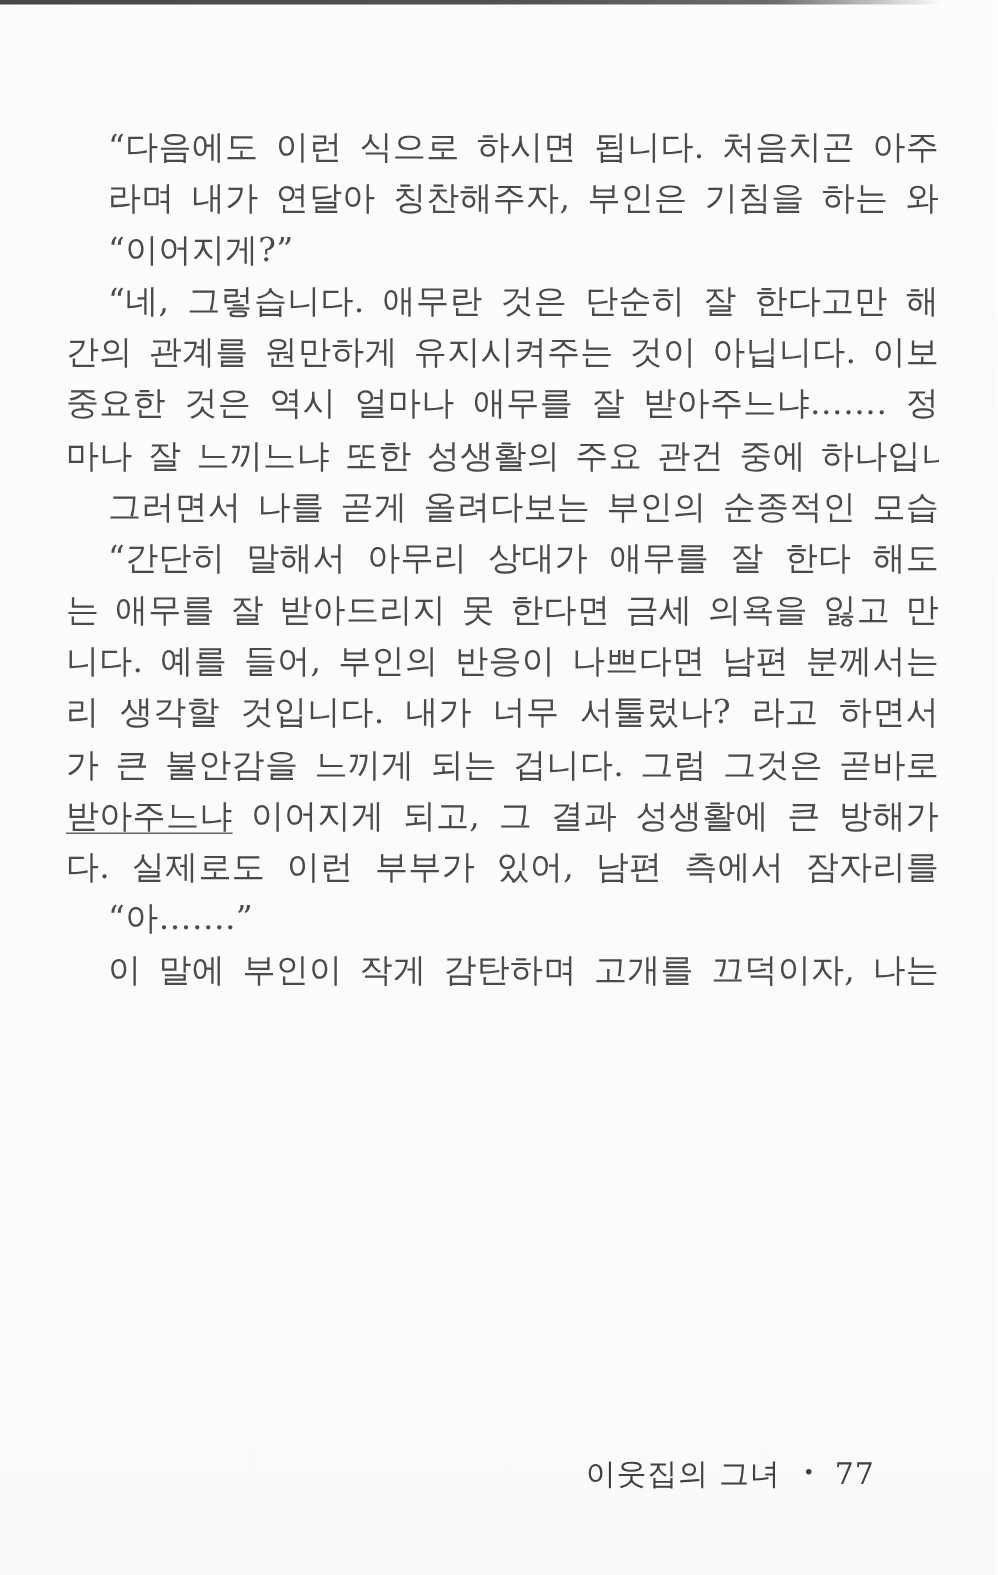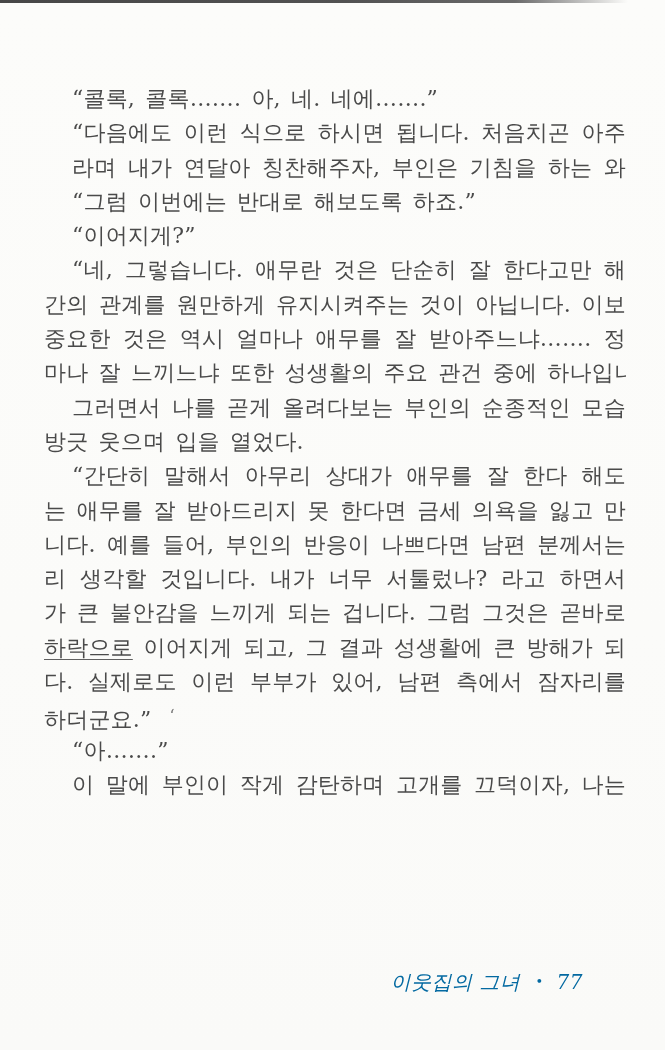--- a/index.html
+++ b/index.html
@@ -62,56 +62,51 @@
     margin-left: 18px;
     font-size: 16px;
     opacity: 0.75;
     vertical-align: 6px;
   }
   .page-footer {
     position: absolute;
     top: 969px;
     right: 82px;
     font-size: 20px;
-    color: #0369a1;
+    color: #404040;
     letter-spacing: 0.5px;
     white-space: nowrap;
-    font-style: italic;
   }
   .page-footer .sep-dot {
     display: inline-block;
     margin: 0 13px 0 15px;
     font-size: 13px;
     vertical-align: 3px;
   }
 </style>
 </head>
 <body>
 
 <div class="scan-edge"></div>
 
 <div class="page-body">
-    <div class="line indent"><span>“콜록, 콜록……. 아, 네. 네에…….”</span></div>
     <div class="line indent justify"><span>“다음에도 이런 식으로 하시면 됩니다. 처음치곤 아주 잘 하셨</span></div>
     <div class="line indent justify"><span>라며 내가 연달아 칭찬해주자, 부인은 기침을 하는 와중에도</span></div>
-    <div class="line indent"><span>“그럼 이번에는 반대로 해보도록 하죠.”</span></div>
     <div class="line indent"><span>“이어지게?”</span></div>
     <div class="line indent justify"><span>“네, 그렇습니다. 애무란 것은 단순히 잘 한다고만 해서 부부</span></div>
     <div class="line justify"><span>간의 관계를 원만하게 유지시켜주는 것이 아닙니다. 이보다 더</span></div>
     <div class="line justify"><span>중요한 것은 역시 얼마나 애무를 잘 받아주느냐……. 정확히는 얼</span></div>
     <div class="line"><span>마나 잘 느끼느냐 또한 성생활의 주요 관건 중에 하나입니다.”</span></div>
     <div class="line indent justify"><span>그러면서 나를 곧게 올려다보는 부인의 순종적인 모습에 나는</span></div>
-    <div class="line"><span>방긋 웃으며 입을 열었다.</span></div>
     <div class="line indent justify"><span>“간단히 말해서 아무리 상대가 애무를 잘 한다 해도 내가 해주</span></div>
     <div class="line justify"><span>는 애무를 잘 받아드리지 못 한다면 금세 의욕을 잃고 만다는 겁</span></div>
     <div class="line justify"><span>니다. 예를 들어, 부인의 반응이 나쁘다면 남편 분께서는 분명 이</span></div>
     <div class="line justify"><span>리 생각할 것입니다. 내가 너무 서툴렀나? 라고 하면서요. </span></div>
     <div class="line justify"><span>가 큰 불안감을 느끼게 되는 겁니다. 그럼 그것은 곧바로 자존감</span></div>
-    <div class="line justify"><span class="underlined">하락으로</span><span> 이어지게 되고, 그 결과 성생활에 큰 방해가 되는 겁니</span></div>
+    <div class="line justify"><span class="underlined">받아주느냐</span><span> 이어지게 되고, 그 결과 성생활에 큰 방해가 되는 겁니</span></div>
     <div class="line justify"><span>다. 실제로도 이런 부부가 있어, 남편 측에서 잠자리를 기피한다</span></div>
-    <div class="line"><span>하더군요.”</span><span class="stray-mark">‘</span></div>
     <div class="line indent"><span>“아…….”</span></div>
     <div class="line indent justify"><span>이 말에 부인이 작게 감탄하며 고개를 끄덕이자, 나는 방긋 웃</span></div>
   </div>
 
 <div class="page-footer">
   <span>이웃집의 그녀</span><span class="sep-dot">•</span><span>77</span>
 </div>
 
 </body></html>

